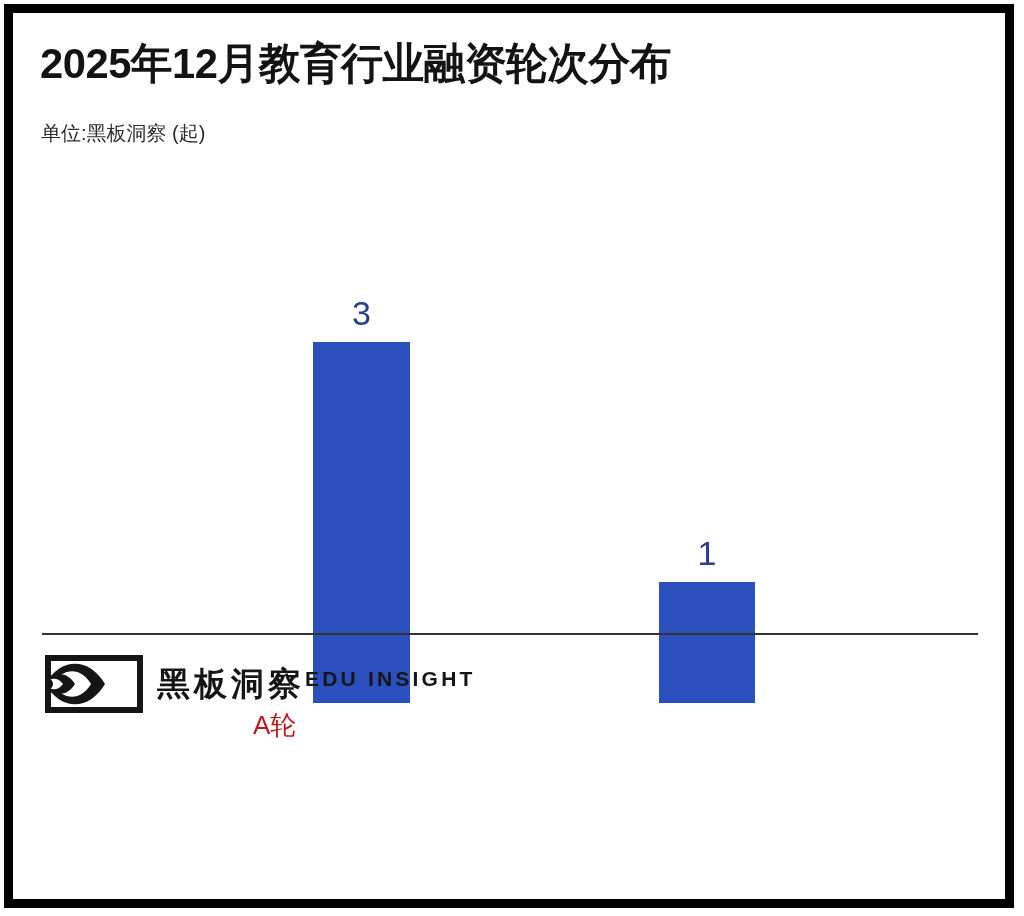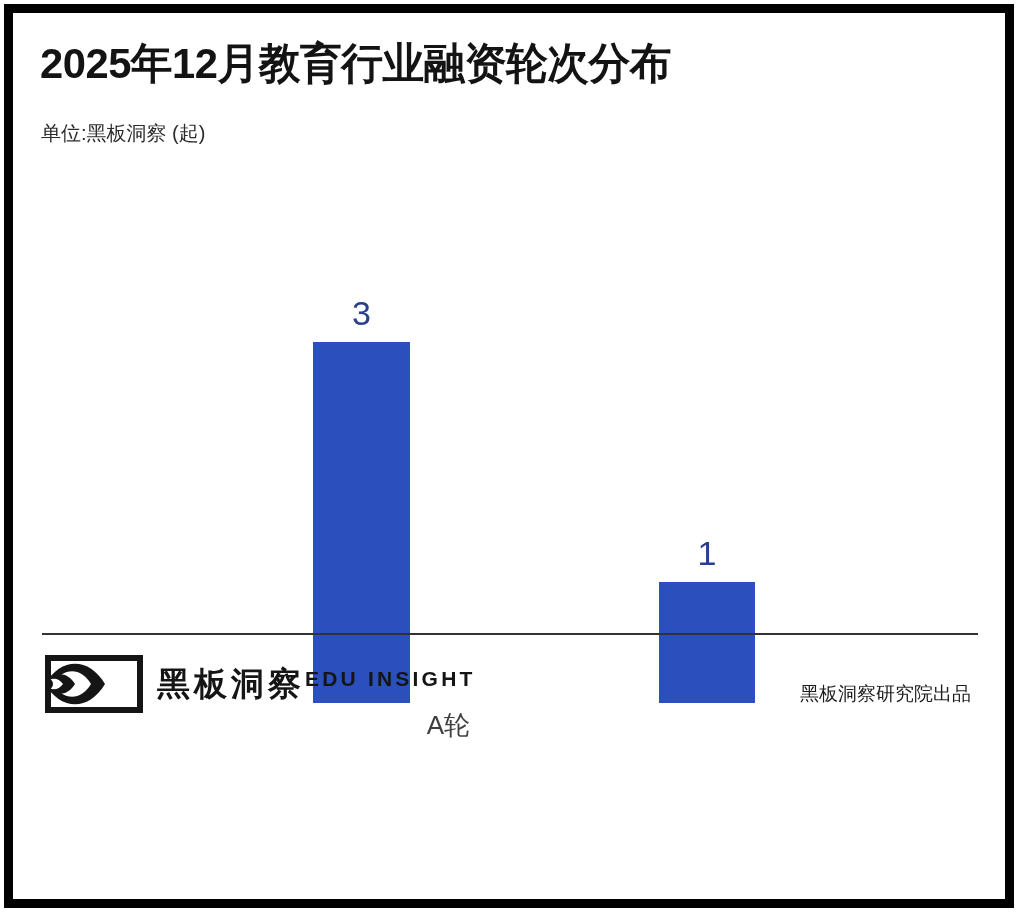--- a/index.html
+++ b/index.html
@@ -84,25 +84,25 @@
     text-align: center;
     font-size: 34px;
     line-height: 38px;
     font-weight: 400;
     color: #28408F;
   }
   .bar-label {
     position: absolute;
     left: -60px;
     width: calc(100% + 120px);
-    text-align: right;
+    text-align: left;
     font-size: 26px;
     line-height: 34px;
     font-weight: 400;
-    color: #404040;
+    color: #b91c1c;
     white-space: nowrap;
   }
 
   
   .footer-divider {
     position: absolute;
     left: 29px;
     top: 620px;
     width: 936px;
     height: 2px;
@@ -197,18 +197,17 @@
           <path d="M0 29 C 8 16, 22 16, 30 29 C 22 42, 8 42, 0 29 Z" fill="#151515"></path>
           <path d="M0 29 C 5 22, 13 22, 18 29 C 13 36, 5 36, 0 29 Z" fill="#ffffff"></path>
           <circle cx="2" cy="29" r="6" fill="#151515"></circle>
         </svg>
         <div class="brand-text">
           <div class="brand-cn">黑板洞察</div>
           <div class="brand-en">EDU INSIGHT</div>
         </div>
       </div>
 
-      <div class="footer-credit">黑板洞察研究院出品</div>
 
     </div>
 
   </div>
 </div>
 
 </body></html>

